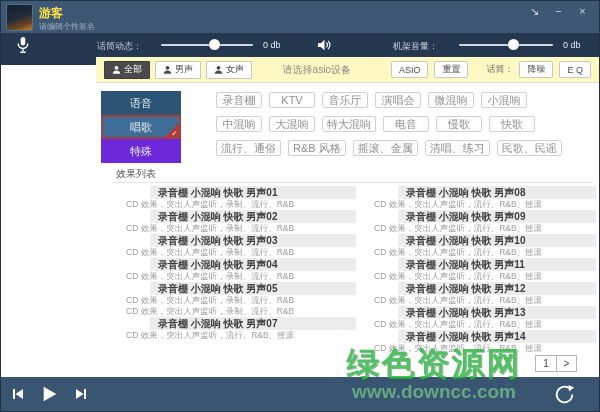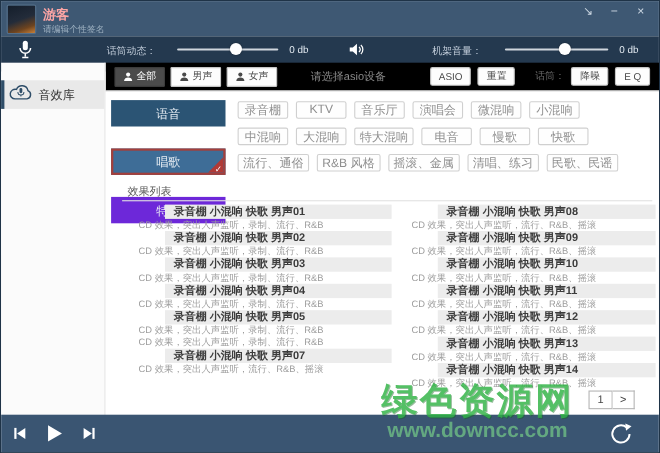--- a/index.html
+++ b/index.html
@@ -4,35 +4,35 @@
 <style>
   *{margin:0;padding:0;box-sizing:border-box;}
   html,body{background:#888;}
   body{font-family:"Liberation Sans","DejaVu Sans",sans-serif;}
   .window{position:relative;width:600px;height:412px;background:#fff;overflow:hidden;border:1px solid #1f3347;}
 
   
   .titlebar{position:absolute;top:0;left:0;width:100%;height:32px;background:#3e5873;}
   .avatar{position:absolute;left:5px;top:3px;width:27px;height:27px;border-radius:2px;border:1px solid #55708a;
           background:linear-gradient(160deg,#141e2b 0%,#232c3a 50%,#6e441f 78%,#c98038 100%);}
-  .user-title{position:absolute;left:38px;top:4px;font-size:12px;font-weight:bold;color:#fca5a5;}
+  .user-title{position:absolute;left:38px;top:4px;font-size:12px;font-weight:bold;color:#fde047;}
   .user-sub{position:absolute;left:38px;top:20px;font-size:8px;color:#9db0c0;}
   .win-controls{position:absolute;right:10px;top:4px;display:flex;gap:11px;color:#c9d5e0;font-size:11px;line-height:12px;}
   .win-btn{width:13px;text-align:center;cursor:pointer;}
 
   
   .toolbar{position:absolute;top:32px;left:0;width:100%;height:32px;background:#24394f;}
   .tb-icon{position:absolute;top:3px;}
   .tb-label{position:absolute;top:7px;font-size:9px;color:#c3cedb;}
   .tb-value{position:absolute;top:7px;font-size:9px;color:#e3eaf1;}
   .slider{position:absolute;top:11px;height:2px;background:#cfd6dd;border-radius:1px;}
   .thumb{position:absolute;top:-5px;width:11px;height:11px;border-radius:50%;background:#fff;box-shadow:0 0 2px rgba(0,0,0,.4);}
 
   
-  .filterbar{position:absolute;top:56px;left:95px;width:505px;height:26px;background:#000000;border-bottom:1px solid #d9d9d9;
+  .filterbar{position:absolute;top:56px;left:95px;width:505px;height:26px;background:#fef9c3;border-bottom:1px solid #d9d9d9;
              display:flex;align-items:center;padding-right:10px;}
   .tabs{display:flex;align-items:center;margin-left:3px;}
   .tab{display:flex;align-items:center;gap:3px;height:18px;padding:0 7px;font-size:9px;border:1px solid #c6c6c6;
        background:#fdfdfd;color:#4a4a4a;margin-left:5px;cursor:pointer;border-radius:1px;}
   .tab.active{background:#4b4b4b;color:#fff;border-color:#3c3c3c;}
   .tab-icon{display:flex;}
   .fb-hint{font-size:10px;color:#8a8a8a;margin-left:auto;margin-right:34px;}
   .fb-btn{height:17px;padding:0 7px;font-size:9px;background:#fdfdfd;border:1px solid #c6c6c6;color:#4a4a4a;
           margin-left:6px;display:flex;align-items:center;cursor:pointer;border-radius:2px;}
   .fb-mic-label{font-size:9px;color:#6a6a6a;margin-left:18px;}
@@ -40,21 +40,21 @@
   
   .sidebar{position:absolute;top:56px;left:0;width:95px;height:322px;background:#fbfbfb;border-right:1px solid #e2e2e2;}
   .side-item{position:relative;margin-top:16px;height:26px;background:#e9e9e9;display:flex;align-items:center;gap:5px;
              padding-left:7px;cursor:pointer;}
   .side-item::before{content:'';position:absolute;left:0;top:0;bottom:0;width:3px;background:#2e4d68;}
   .side-label{font-size:11px;color:#333;}
 
   
   .main{position:absolute;top:82px;left:95px;width:505px;height:296px;background:#fff;}
   .cats{position:absolute;left:5px;top:8px;width:92px;}
-  .cat-btn{position:relative;width:104px;height:24px;margin-bottom:20px;color:#e8eef4;font-size:11px;
+  .cat-btn{position:relative;width:80px;height:24px;margin-bottom:0;color:#e8eef4;font-size:11px;
            display:flex;align-items:center;justify-content:center;cursor:pointer;overflow:hidden;}
   .cat-btn.selected{border:2px solid #a43f3b;}
   .corner{position:absolute;right:0;bottom:0;width:0;height:0;border-left:14px solid transparent;border-bottom:14px solid #b03a36;}
   .corner-check{position:absolute;right:1px;bottom:-1px;font-size:8px;color:#fff;}
   .tags{position:absolute;left:120px;top:9px;display:flex;flex-direction:column;gap:8px;}
   .tag-row{display:flex;gap:7px;}
   .tag{appearance:none;min-width:46px;height:16px;padding:0 4px;font-size:11px;color:#8f8f8f;background:#fefefe;
        border:1px solid #d0d0d0;border-radius:2px;display:flex;align-items:center;justify-content:center;cursor:pointer;}
   .fx-header{position:absolute;left:20px;top:84px;font-size:10px;color:#555;}
   .fx-divider{position:absolute;left:15px;right:8px;top:99px;border-top:1px solid #e2e2e2;}
@@ -160,33 +160,20 @@
         </div>
       </div>
     <span class="fb-hint">请选择asio设备</span>
     <div class="fb-btn">ASIO</div>
     <div class="fb-btn">重置</div>
     <span class="fb-mic-label">话筒：</span>
     <div class="fb-btn">降噪</div>
     <div class="fb-btn">E Q</div>
   </div>
 
-  <div class="sidebar">
-    <div class="side-item">
-      <span>
-        <svg width="22" height="17" viewBox="0 0 24 18">
-            <path d="M6.2 16 a4.8 4.8 0 1 1 1.4-9.4 A6 6 0 0 1 19 7.8 a4.3 4.3 0 0 1-1 8.2 Z" fill="none" stroke="#2e4d68" stroke-width="1.4"></path>
-            <rect x="10.6" y="5.2" width="2.8" height="5.2" rx="1.4" fill="#2e4d68"></rect>
-            <path d="M9 9.2 a3 3 0 0 0 6 0" stroke="#2e4d68" stroke-width="1" fill="none"></path>
-            <line x1="12" y1="12.2" x2="12" y2="13.6" stroke="#2e4d68" stroke-width="1"></line>
-          </svg>
-      </span>
-      <span class="side-label">音效库</span>
-    </div>
-  </div>
 
   <div class="main">
     <div class="cats">
         <div class="cat-btn" style="background: rgb(43, 84, 116);">
           <span>语音</span>
         </div>
         <div class="cat-btn selected" style="background: rgb(62, 109, 151);">
           <span>唱歌</span>
           <span class="corner"></span>
           <span class="corner-check">✓</span>

